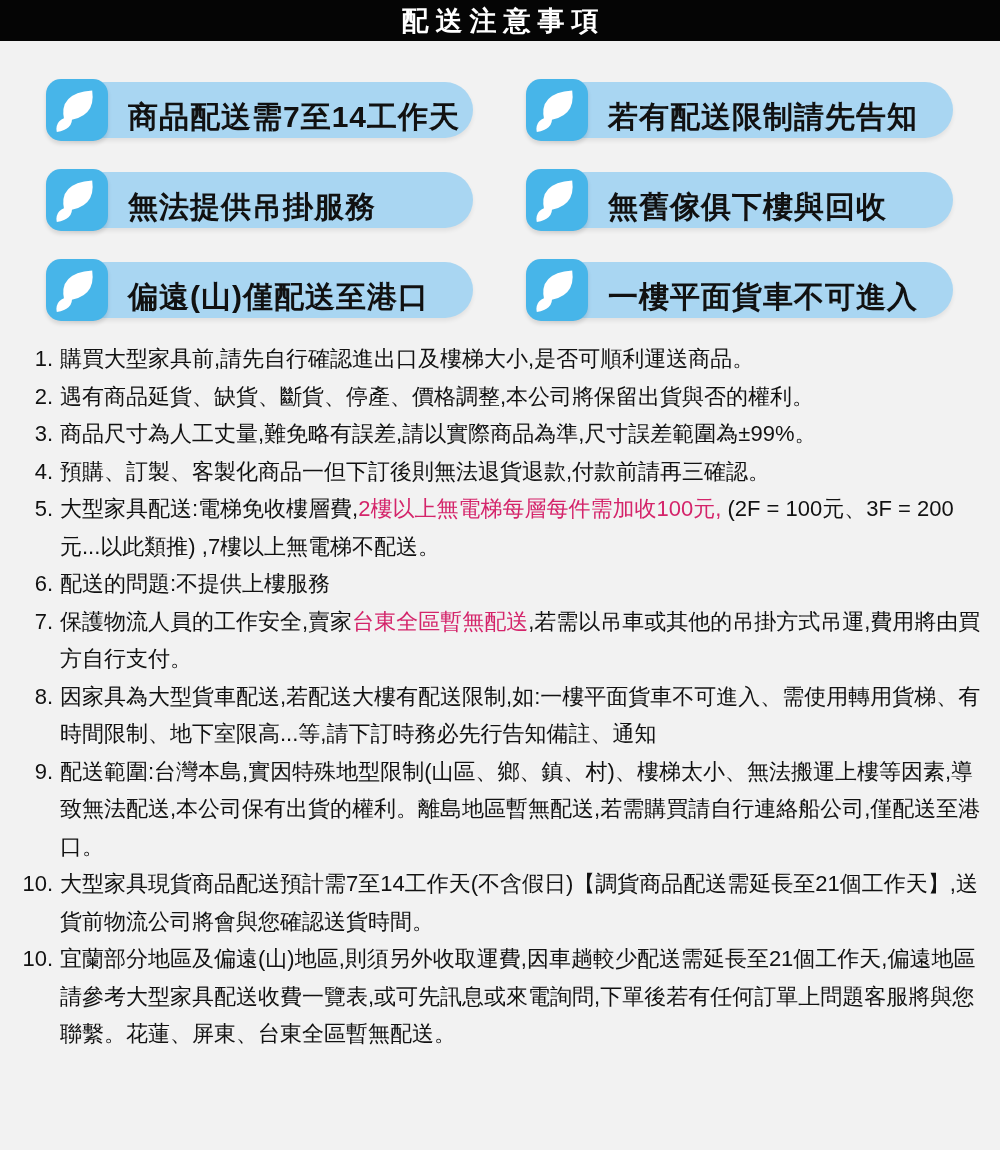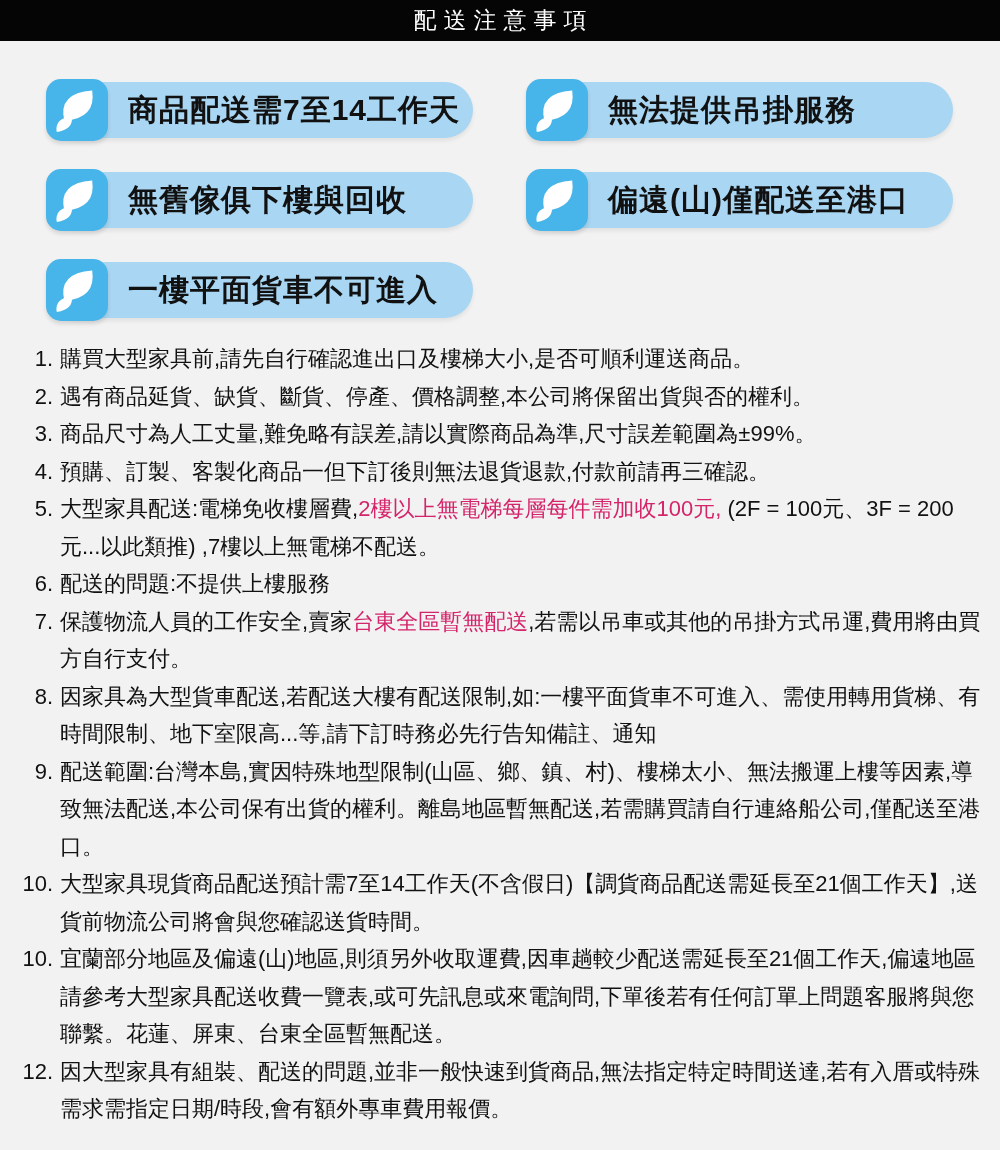--- a/index.html
+++ b/index.html
@@ -13,35 +13,35 @@
     font-family:"Liberation Sans","DejaVu Sans",sans-serif;
     color:var(--ink);
     overflow:hidden;
   }
   
   .header{
     width:100%;height:41px;background:var(--header-bg);
     display:flex;align-items:center;justify-content:center;
   }
   .header .title{
-    color:var(--header-fg);font-size:23px;font-weight:normal;letter-spacing:7px;
+    color:var(--header-fg);font-size:27px;font-weight:bold;letter-spacing:7px;
     text-indent:7px;
   }
   
   .badges{
     display:grid;grid-template-columns:1fr 1fr;
     column-gap:55px;row-gap:34px;
     margin:41px 47px 0 48px;
   }
   .badge{position:relative;height:56px;}
   .badge .pill{
     position:absolute;left:0;top:0;right:0;height:56px;
     background:var(--pill);border-radius:28px;
     box-shadow:0 3px 4px rgba(0,0,0,0.07);
-    display:flex;align-items:center;
+    display:flex;align-items:flex-end;
     padding-left:80px;
   }
   .badge .pill .label{
     font-size:30px;font-weight:bold;color:var(--ink);
     letter-spacing:1px;white-space:nowrap;
   }
   .badge .iconbox{
     position:absolute;left:-2px;top:-3px;width:62px;height:62px;
     background:var(--icon);border-radius:15px;
     box-shadow:0 3px 4px rgba(0,0,0,0.12);
@@ -64,20 +64,31 @@
 <body>
 
 <div class="header">
   <div class="title">配送注意事項</div>
 </div>
 
 <div class="badges">
   <div class="badge">
     <div class="pill">
       <span class="label">商品配送需7至14工作天</span>
+    </div>
+    <div class="iconbox">
+        <svg viewBox="0 0 64 64" xmlns="http://www.w3.org/2000/svg">
+          <path d="M17,45 Q9,12 50,9 Q55,42 17,45 Z" fill="#ffffff"></path>
+          <path d="M8,58 Q5,42 26,39 Q28,55 8,58 Z" fill="#ffffff"></path>
+        </svg>
+      </div>
+  </div>
+  <div class="badge">
+    <div class="pill">
+      <span class="label">若有配送限制請先告知</span>
     </div>
     <div class="iconbox">
         <svg viewBox="0 0 64 64" xmlns="http://www.w3.org/2000/svg">
           <path d="M17,45 Q9,12 50,9 Q55,42 17,45 Z" fill="#ffffff"></path>
           <path d="M8,58 Q5,42 26,39 Q28,55 8,58 Z" fill="#ffffff"></path>
         </svg>
       </div>
   </div>
   <div class="badge">
     <div class="pill">
@@ -163,17 +174,13 @@
       <div class="txt"><span>配送範圍:台灣本島,實因特殊地型限制(山區、鄉、鎮、村)、樓梯太小、無法搬運上樓等因素,導致無法配送,本公司保有出貨的權利。離島地區暫無配送,若需購買請自行連絡船公司,僅配送至港口。</span></div>
     </div>
     <div class="note">
       <span class="num">10.</span>
       <div class="txt"><span>大型家具現貨商品配送預計需7至14工作天(不含假日)【調貨商品配送需延長至21個工作天】,送貨前物流公司將會與您確認送貨時間。</span></div>
     </div>
     <div class="note">
       <span class="num">10.</span>
       <div class="txt"><span>宜蘭部分地區及偏遠(山)地區,則須另外收取運費,因車趟較少配送需延長至21個工作天,偏遠地區請參考大型家具配送收費一覽表,或可先訊息或來電詢問,下單後若有任何訂單上問題客服將與您聯繫。花蓮、屏東、台東全區暫無配送。</span></div>
     </div>
-    <div class="note">
-      <span class="num">12.</span>
-      <div class="txt"><span>因大型家具有組裝、配送的問題,並非一般快速到貨商品,無法指定特定時間送達,若有入厝或特殊需求需指定日期/時段,會有額外專車費用報價。</span></div>
-    </div>
   </div>
 
 </body></html>

